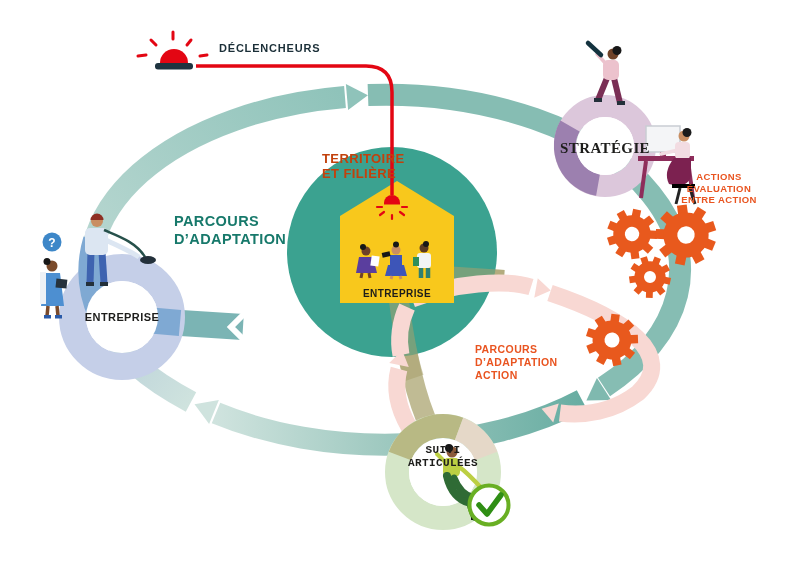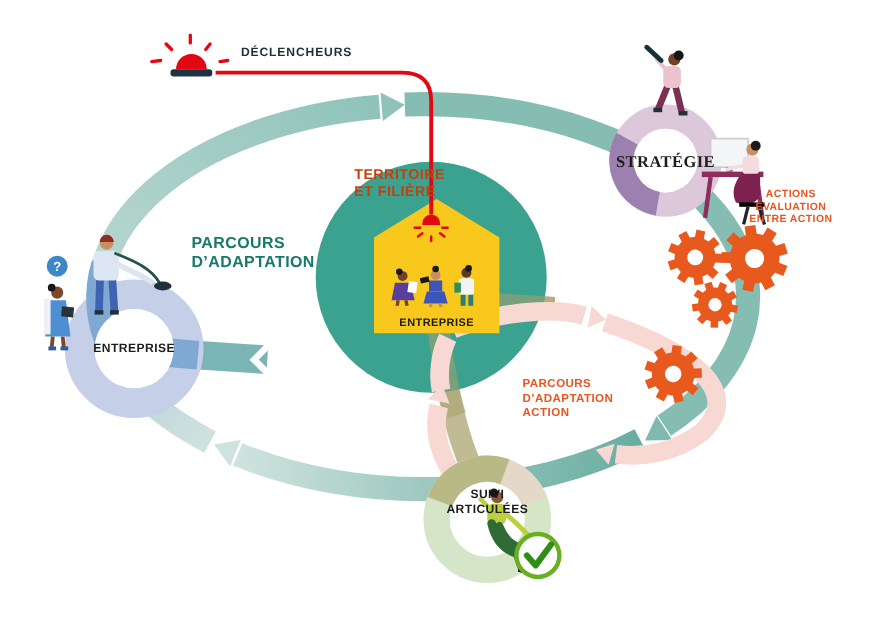--- a/index.html
+++ b/index.html
@@ -9,21 +9,21 @@
   }
   #stage svg{position:absolute;left:0;top:0;}
   .lbl{position:absolute;font-weight:bold;letter-spacing:.4px;}
   .lbl div{white-space:nowrap;}
   .lbl-declencheurs{left:202px;top:42px;font-size:11px;color:#1b2f38;letter-spacing:.8px;margin-left:17px;}
   .lbl-territoire{left:322px;top:151px;font-size:13px;color:#c2410c;line-height:15px;}
   .lbl-entreprise{left:347px;top:288px;width:100px;text-align:center;font-size:10px;color:#1d1d1b;}
   .lbl-complet{left:174px;top:212px;font-size:14.5px;color:#17796b;line-height:18px;}
   .lbl-diagnostic{left:77px;top:311px;width:90px;text-align:center;font-size:11px;color:#1d1d1b;}
   .lbl-strategie{left:560px;top:140px;width:90px;text-align:center;font-size:15px;color:#1d1d1b;font-family:Liberation Serif, serif;}
-  .lbl-suivi{left:393px;top:444px;width:100px;text-align:center;font-size:11px;color:#1d1d1b;line-height:13px;}
+  .lbl-suivi{left:393px;top:444px;width:100px;text-align:center;font-size:11px;color:#1d1d1b;line-height:13px;font-family:Liberation Mono, monospace;}
   .lbl-articulees{left:669px;top:171px;width:100px;text-align:center;font-size:9.5px;color:#e95420;line-height:11.5px;}
   .lbl-ponctuelle{left:572px;top:288px;width:90px;text-align:center;font-size:9.5px;color:#e95420;line-height:11.5px;}
   .lbl-partiel{left:475px;top:343px;font-size:10.5px;color:#e95420;line-height:13px;}
 </style>
 </head>
 <body>
 
 <div id="stage">
 
 <svg width="800" height="566" viewBox="0 0 800 566">

